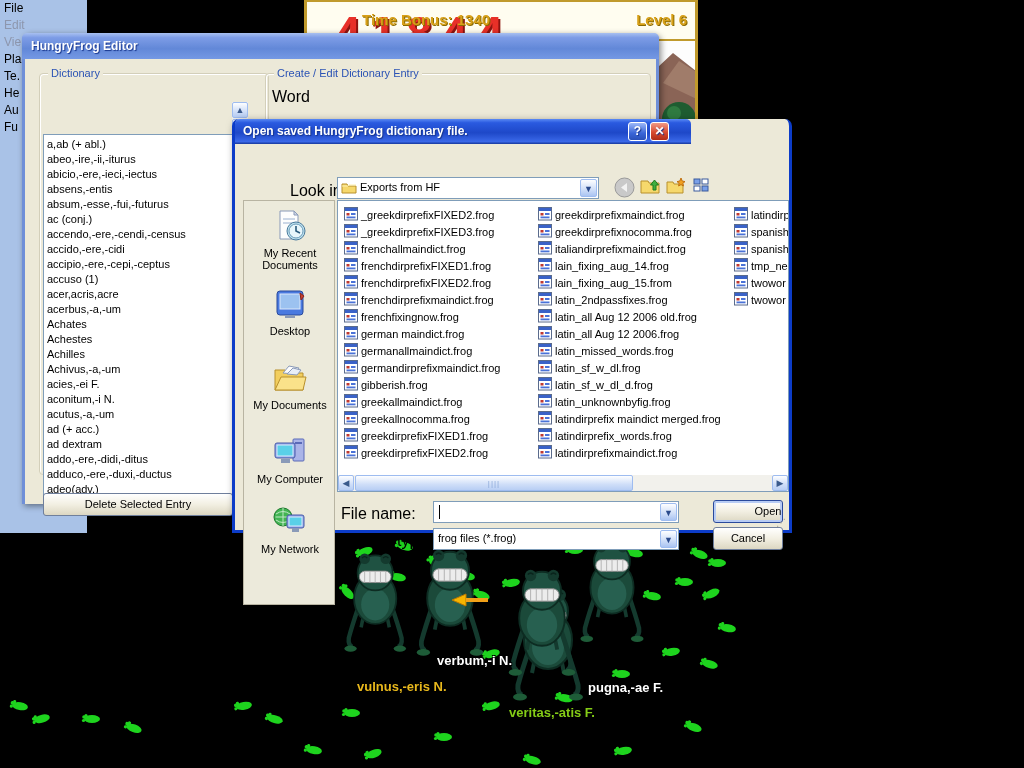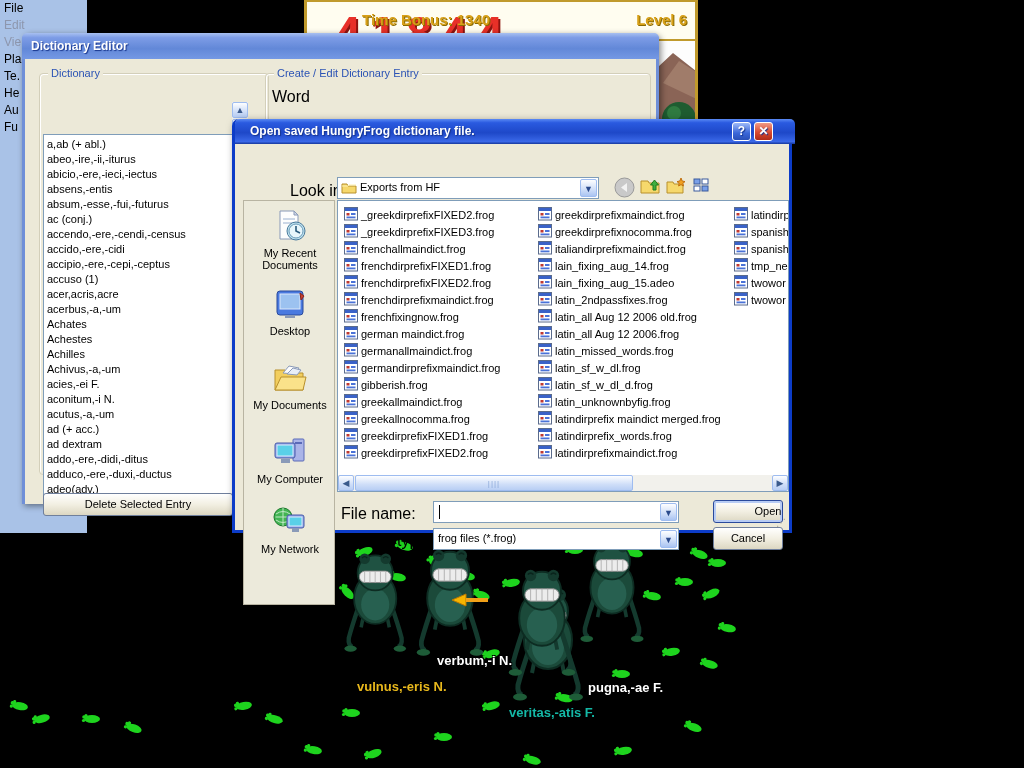--- a/index.html
+++ b/index.html
@@ -55,21 +55,21 @@
   .sb-grip{position:absolute;left:50%;top:50%;transform:translate(-50%,-50%);color:#8ba8d8;font-size:8px;letter-spacing:1px;}
 
   .xp-btn{box-sizing:border-box;border:1px solid #6f7f9c;border-radius:3px;text-align:center;
           background:linear-gradient(180deg,#ffffff,#f2efe2 50%,#dcd7c2);font-size:11px;}
   #delete-btn{position:absolute;left:18px;top:434px;width:190px;height:23px;line-height:21px;}
 
   
   #open-dialog{left:232px;top:119px;width:560px;height:414px;z-index:3;
                border:3px solid #0c3cc8;border-top:0;background:#ece9d8;
                box-shadow:3px 3px 8px rgba(0,0,0,.55);}
-  #dlg-titlebar{height:25px;line-height:25px;padding-left:15px;width:560px;box-sizing:border-box;position:relative;
+  #dlg-titlebar{height:25px;line-height:25px;padding-left:8px;width:456px;box-sizing:border-box;position:relative;
                 background:linear-gradient(180deg,#5a8af4 0%,#2a5ae0 15%,#1e48c8 55%,#3a68e8 90%,#16379c 100%);}
   .tb-btn{position:absolute;top:3px;width:19px;height:19px;box-sizing:border-box;border:1px solid #fff;
           border-radius:3px;color:#fff;font-weight:bold;font-size:12px;text-align:center;line-height:17px;}
   #dlg-help{right:44px;background:linear-gradient(180deg,#9cb8f8,#3a66d8 60%,#2a50b8);}
   #dlg-close{right:22px;background:linear-gradient(180deg,#f09a86,#d84a30 55%,#b02c18);}
   #dlg-body{position:relative;width:100%;height:386px;}
 
   .lbl{position:absolute;font-size:16px;}
   .combo{position:absolute;box-sizing:border-box;border:1px solid #7f9db9;background:#fff;height:22px;}
   .combo .val{position:absolute;left:4px;top:3px;white-space:nowrap;}
@@ -434,21 +434,21 @@
         <rect x="22" y="24" width="36" height="13" rx="6.5" fill="#ececec" stroke="#8a8a8a"></rect>
         <path d="M28 24 L28 37 M34 24 L34 37 M40 24 L40 37 M46 24 L46 37 M52 24 L52 37" stroke="#b0b0b0"></path>
       </svg></div>
     <div class="fp" style="left: 452px; top: 59px;"><svg width="40" height="16">
         <polygon points="0,8 14,2 14,14" fill="#f5b400" stroke="#b87800"></polygon>
         <rect x="14" y="6" width="22" height="4" fill="#f0a018"></rect>
       </svg></div>
     <div class="scene-word" style="left: 437px; top: 120px; color: rgb(255, 255, 255);">verbum,-i N.</div>
     <div class="scene-word" style="left: 357px; top: 146px; color: rgb(232, 184, 28);">vulnus,-eris N.</div>
     <div class="scene-word" style="left: 588px; top: 147px; color: rgb(255, 255, 255);">pugna,-ae F.</div>
-    <div class="scene-word" style="left: 509px; top: 172px; color: #14b8a6;">veritas,-atis F.</div>
+    <div class="scene-word" style="left: 509px; top: 172px; color: #84cc16;">veritas,-atis F.</div>
   </div>
 
 <div id="menu-strip" class="abs">
     <div class="menu-item">File</div>
     <div class="menu-item disabled">Edit</div>
     <div class="menu-item disabled">Vie</div>
     <div class="menu-item">Pla</div>
     <div class="menu-item">Te.</div>
     <div class="menu-item">He</div>
     <div class="menu-item">Au</div>
@@ -468,21 +468,21 @@
       <polygon points="394,34 366,12 336,40 306,66 394,94" fill="#8a6456"></polygon>
       <polygon points="394,34 372,20 356,42 394,60" fill="#a07c6a"></polygon>
       <circle cx="372" cy="78" r="17" fill="#1e5c30"></circle>
       <circle cx="367" cy="72" r="7" fill="#2f7a40"></circle>
     </svg>
   </div>
 </div>
 
 <div id="dict-window" class="abs xp-window">
   <div id="dict-titlebar" class="titlebar">
-    <span>Dictionary Editor</span>
+    <span>HungryFrog Editor</span>
   </div>
   <div id="dict-body">
     <div class="groupbox" style="left:14px;top:14px;width:228px;height:400px;">
       <span class="group-label">Dictionary</span>
     </div>
     <div id="dict-list" class="sunken">
         <div class="dict-entry">a,ab (+ abl.)</div>
         <div class="dict-entry">abeo,-ire,-ii,-iturus</div>
         <div class="dict-entry">abicio,-ere,-ieci,-iectus</div>
         <div class="dict-entry">absens,-entis</div>
@@ -737,21 +737,21 @@
                 <rect x="2.5" y="6" width="3" height="2.5" fill="#c03830"></rect>
                 <rect x="7" y="6" width="4.5" height="2" fill="#4a72d8"></rect>
                 <rect x="2.5" y="9.5" width="9" height="1.8" fill="#4a72d8"></rect>
               </svg></span><span>lain_fixing_aug_14.frog</span></div>
           <div class="file-row"><span class="ficon"><svg width="14" height="14" viewBox="0 0 14 14">
                 <rect x="0.5" y="0.5" width="13" height="12.5" fill="#fff" stroke="#5a6b8c"></rect>
                 <rect x="1" y="1" width="12" height="3" fill="#3a62c8"></rect>
                 <rect x="2.5" y="6" width="3" height="2.5" fill="#c03830"></rect>
                 <rect x="7" y="6" width="4.5" height="2" fill="#4a72d8"></rect>
                 <rect x="2.5" y="9.5" width="9" height="1.8" fill="#4a72d8"></rect>
-              </svg></span><span>lain_fixing_aug_15.adeo</span></div>
+              </svg></span><span>lain_fixing_aug_15.from</span></div>
           <div class="file-row"><span class="ficon"><svg width="14" height="14" viewBox="0 0 14 14">
                 <rect x="0.5" y="0.5" width="13" height="12.5" fill="#fff" stroke="#5a6b8c"></rect>
                 <rect x="1" y="1" width="12" height="3" fill="#3a62c8"></rect>
                 <rect x="2.5" y="6" width="3" height="2.5" fill="#c03830"></rect>
                 <rect x="7" y="6" width="4.5" height="2" fill="#4a72d8"></rect>
                 <rect x="2.5" y="9.5" width="9" height="1.8" fill="#4a72d8"></rect>
               </svg></span><span>latin_2ndpassfixes.frog</span></div>
           <div class="file-row"><span class="ficon"><svg width="14" height="14" viewBox="0 0 14 14">
                 <rect x="0.5" y="0.5" width="13" height="12.5" fill="#fff" stroke="#5a6b8c"></rect>
                 <rect x="1" y="1" width="12" height="3" fill="#3a62c8"></rect>

